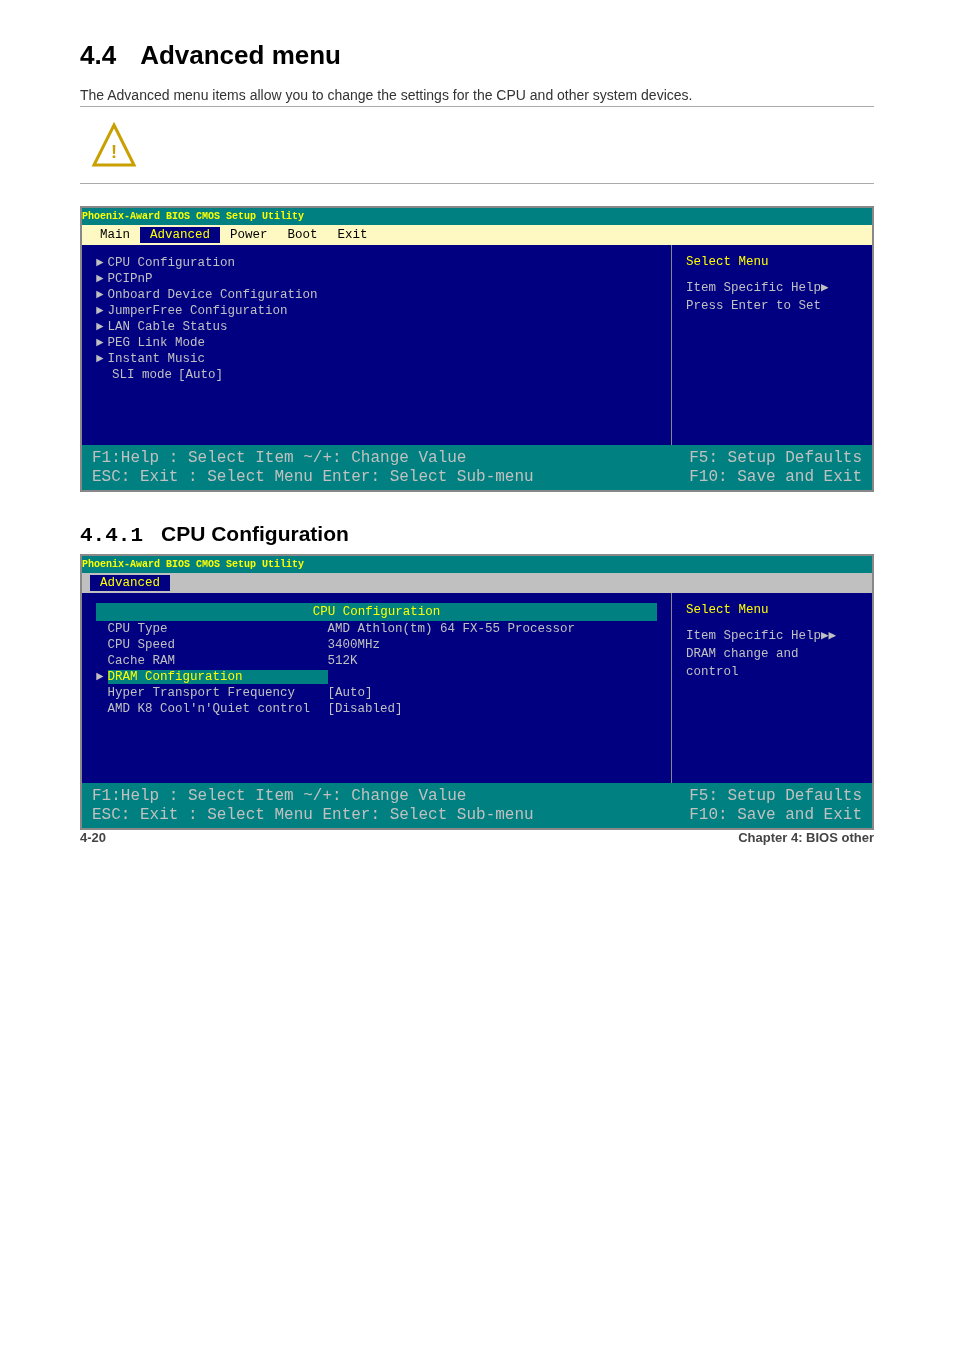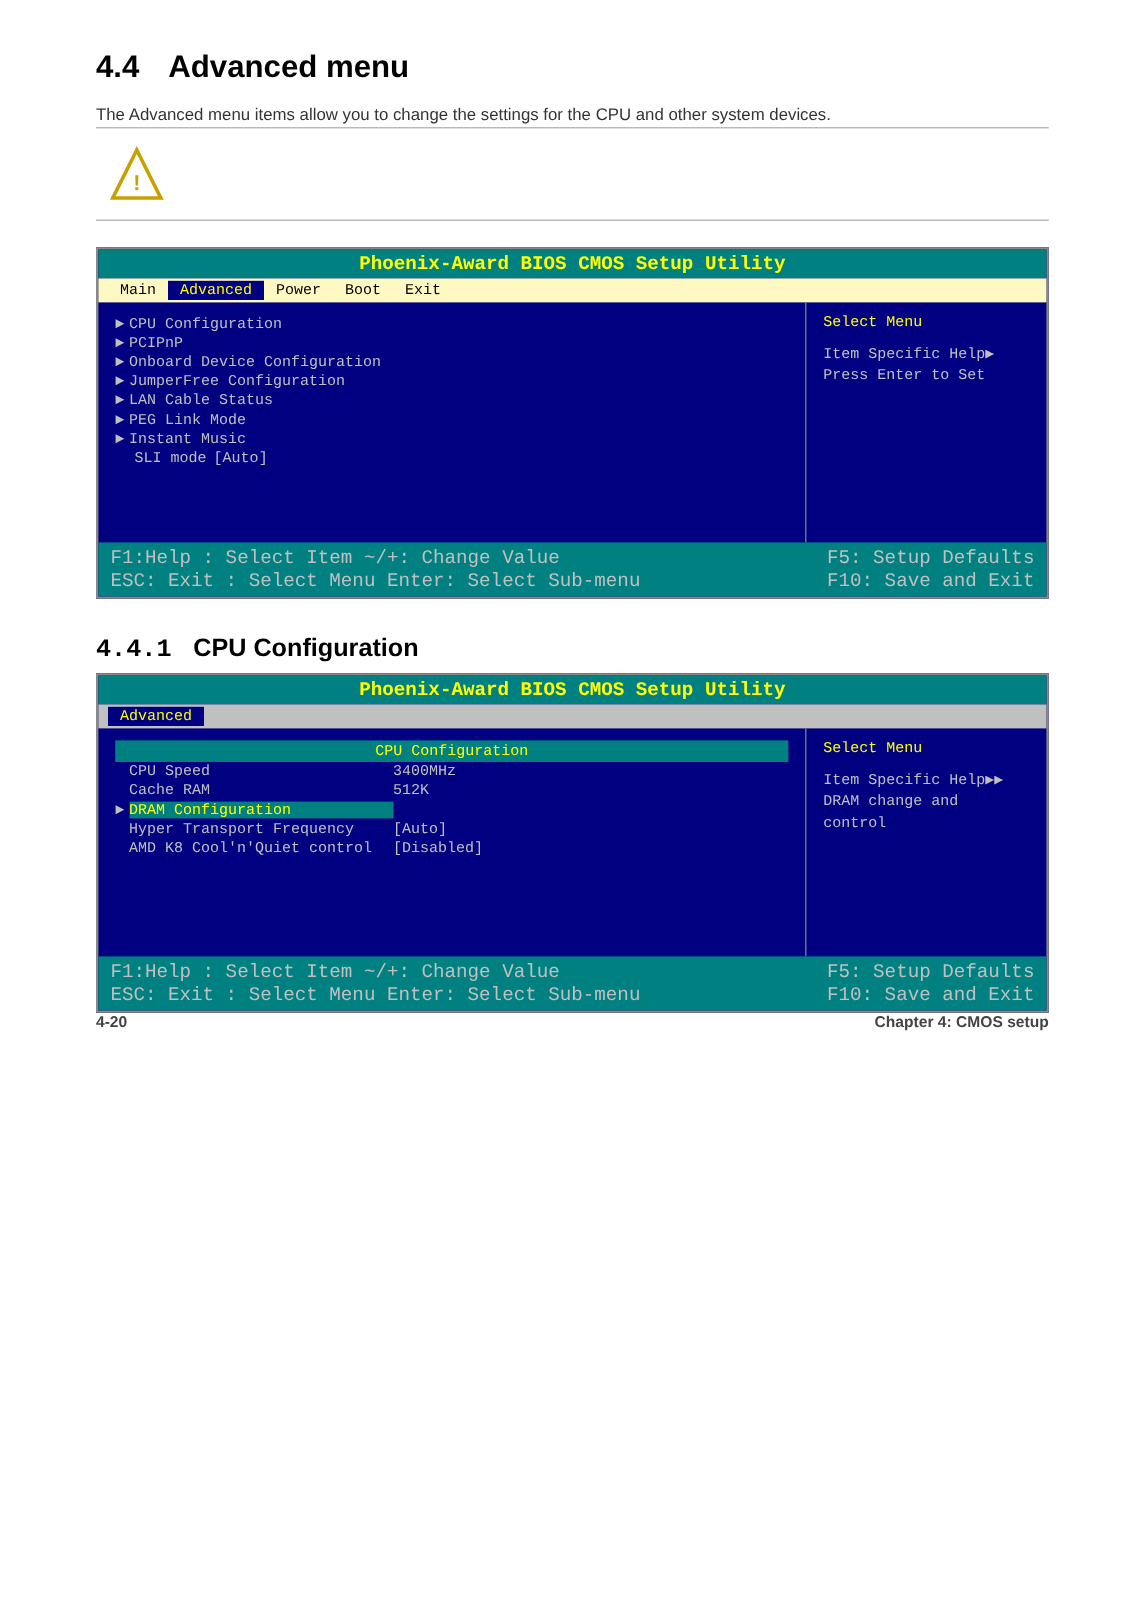--- a/index.html
+++ b/index.html
@@ -56,24 +56,24 @@
       background: #000080;
       color: #c0c0c0;
       font-family: 'Courier New', Courier, monospace;
       font-size: 12.5px;
       margin-bottom: 30px;
       border: 2px solid #888;
     }
     .bios-title-bar {
       background: #008080;
       color: #ffff00;
-      text-align: center;
+      text-align: left;
       padding: 3px 0;
       font-family: 'Courier New', Courier, monospace;
-      font-size: 16px;
+      font-size: 10px;
       font-weight: bold;
     }
     .bios-menu-bar {
       background: #fef9c3;
       color: #000;
       padding: 2px 8px;
       display: flex;
       gap: 0;
       font-family: 'Courier New', Courier, monospace;
       font-size: 12.5px;
@@ -335,20 +335,25 @@
 
 <div class="bios-screen2">
   <div class="bios-title-bar">Phoenix-Award BIOS CMOS Setup Utility</div>
   <div class="bios-submenu-bar">
     <div class="bios-submenu-item active">Advanced</div>
   </div>
   <div class="cpu-body">
     <div class="cpu-left">
       <div class="bios-section-header">CPU Configuration</div>
 
+    <div class="cpu-item">
+          <span style="margin-right:4px;">&nbsp;</span>
+          <span class="col1">CPU Type</span>
+          <span class="col2">AMD Athlon(tm) 64 FX-55 Processor</span>
+        </div>
         <div class="cpu-item">
           <span style="margin-right:4px;">&nbsp;</span>
           <span class="col1">CPU Speed</span>
           <span class="col2">3400MHz</span>
         </div>
         <div class="cpu-item">
           <span style="margin-right:4px;">&nbsp;</span>
           <span class="col1">Cache RAM</span>
           <span class="col2">512K</span>
         </div>
@@ -383,14 +388,14 @@
     </div>
     <div class="bios-footer-col" style="text-align:right;">
       <span>F5: Setup Defaults</span>
       <span>F10: Save and Exit</span>
     </div>
   </div>
 </div>
 
 <div class="page-footer">
   <span class="page-num">4-20</span>
-  <span class="chapter">Chapter 4: CMOS setup</span>
+  <span class="chapter">Chapter 4: BIOS other</span>
 </div>
 
 </body></html>

